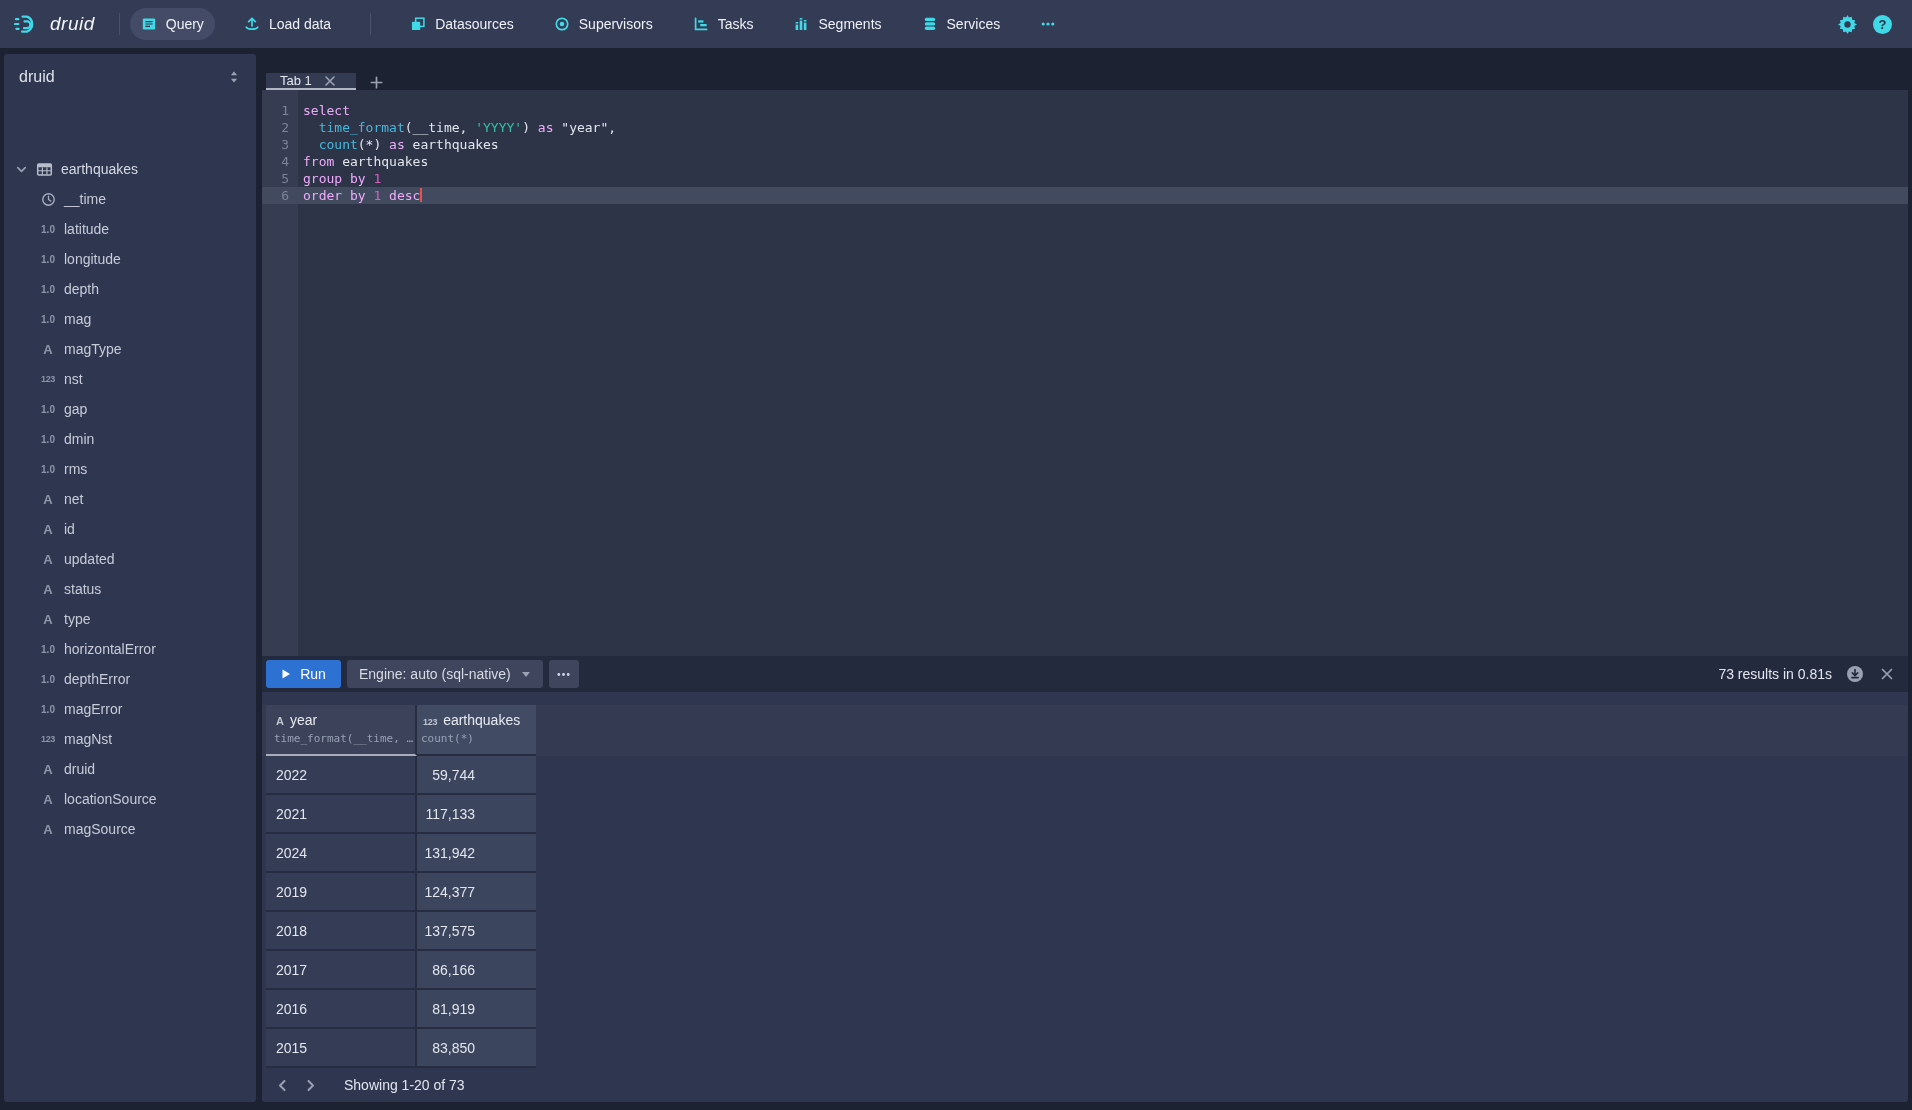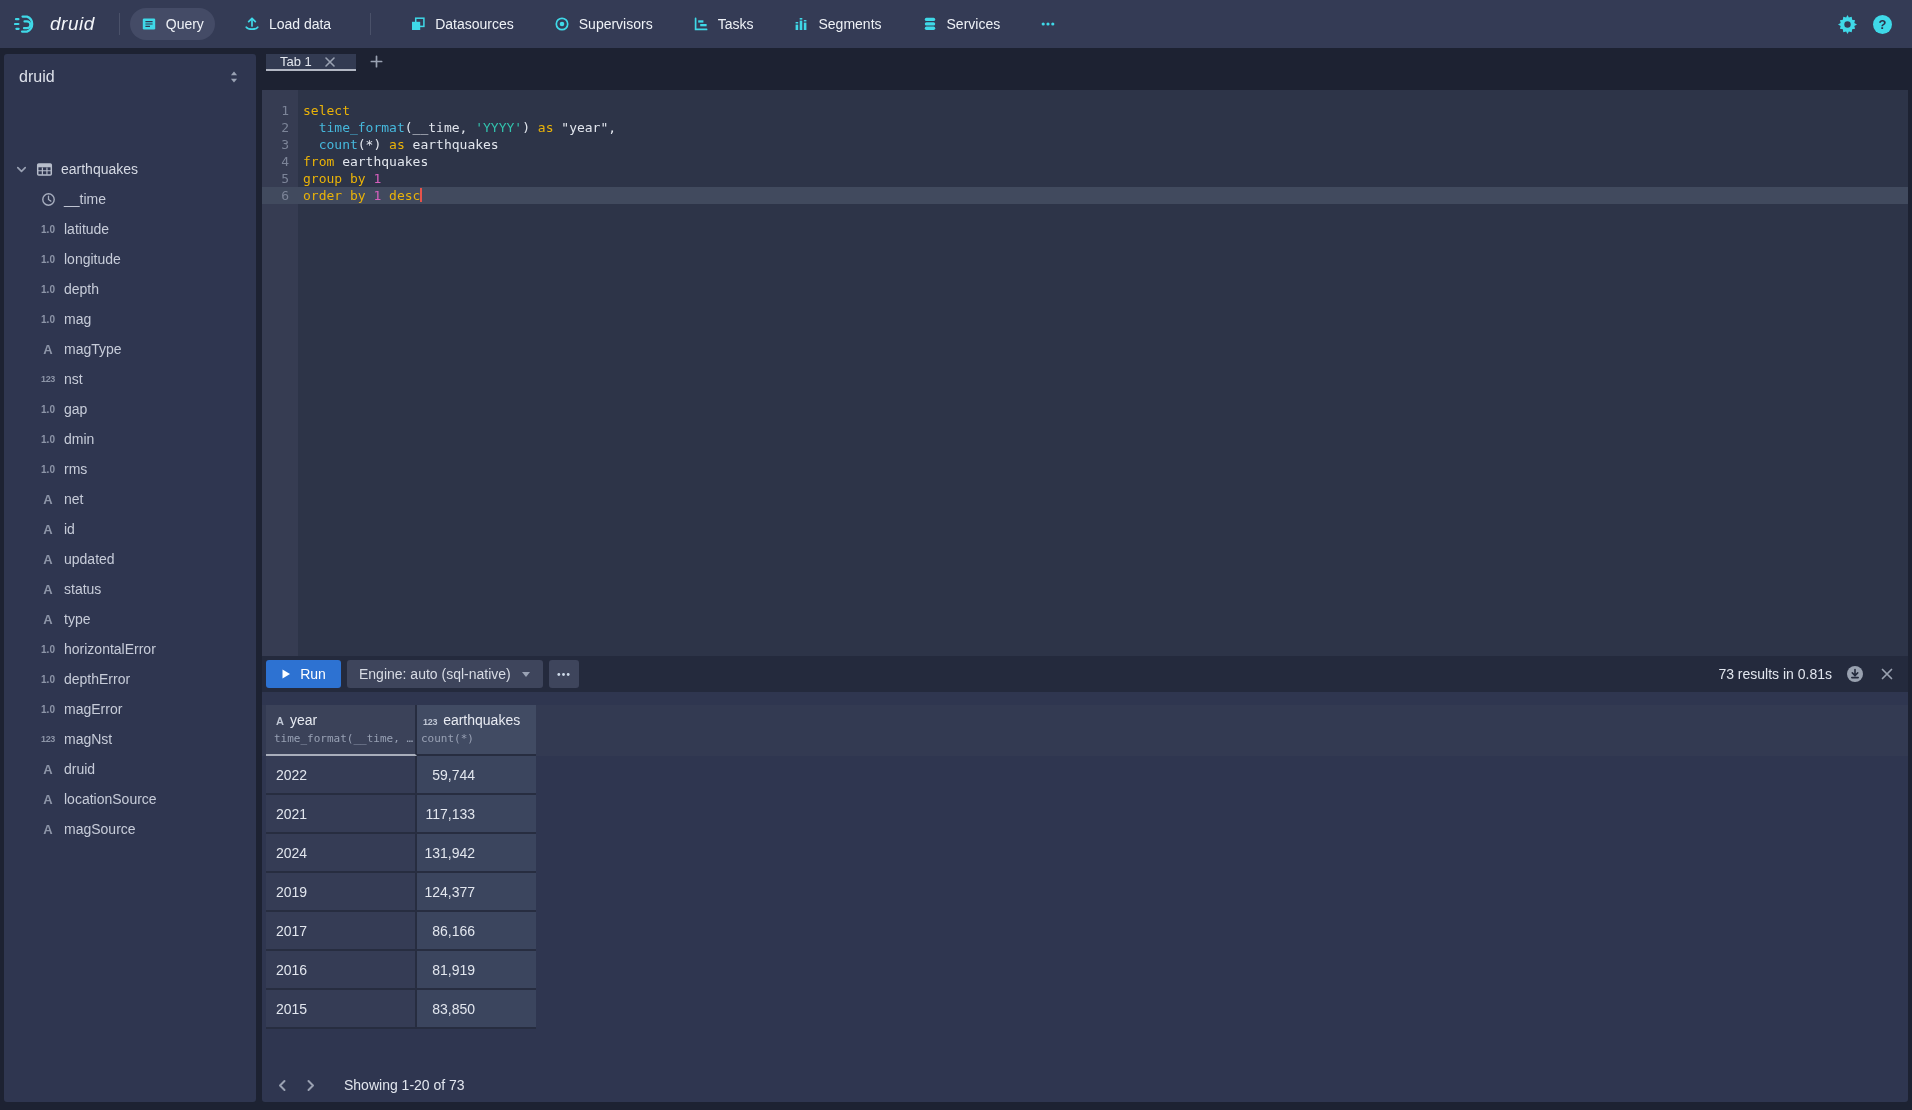--- a/index.html
+++ b/index.html
@@ -53,39 +53,39 @@
     color:#8d95a8; font-weight:bold;
   }
   .col-badge.b-float { font-size:10px; }
   .col-badge.b-int { font-size:9px; letter-spacing:-0.3px; }
   .col-badge.b-str { font-size:13px; }
   .col-badge svg { width:15px; height:15px; display:block; margin:0 auto; color:#a6adbe; }
   .col-label { margin-left:5px; color:#c7ccd9; font-size:14px; }
   
   .main { position:absolute; left:262px; right:4px; top:54px; bottom:8px; }
   
-  .tabstrip { position:absolute; left:0; right:0; top:0; height:36px; display:flex; align-items:flex-start; }
+  .tabstrip { position:absolute; left:0; right:0; top:0; height:36px; display:flex; align-items:flex-end; }
   .tab {
     margin-left:4px; width:90px; background:#333b52; display:flex; align-items:center;
     padding:0 10px 0 14px; gap:12px; border-bottom:2px solid #b2b7c3; cursor:pointer;
   }
   .tab-label { color:#e3e7ee; font-size:13px; }
   .tab-close { width:12px; height:12px; color:#9aa2b2; }
   .tab-close svg { width:12px; height:12px; display:block; }
   .tab-add { width:40px; display:flex; align-items:center; justify-content:center; color:#9aa2b2; cursor:pointer; }
   .tab-add svg { width:15px; height:15px; display:block; }
   
   .editor { position:absolute; left:0; right:0; top:36px; height:566px; background:#2d3448; cursor:text; }
   .gutter-bg { position:absolute; left:0; top:0; bottom:0; width:36px; background:#363c52; }
   .lines { position:absolute; left:0; right:0; top:12px; font-family:"DejaVu Sans Mono", monospace; font-size:13px; }
   .line { display:flex; height:17px; line-height:17px; }
   .line.active { background:#414a5e; }
   .ln { width:36px; padding-right:9px; text-align:right; color:#7c8498; flex:none; }
   .code { padding-left:5px; white-space:pre; color:#e2e6ee; }
-  .tk-kw { color:#eab308; }
+  .tk-kw { color:#f0abfc; }
   .tk-fn { color:#46b8dc; }
   .tk-str { color:#32c2ad; }
   .tk-num { color:#d75fbe; }
   .tk-pl { color:#e2e6ee; }
   .cursor { display:inline-block; width:2px; height:14px; background:#e5534b; vertical-align:-2px; }
   
   .runbar {
     position:absolute; left:0; right:0; top:602px; height:36px; background:#242a3d;
     display:flex; align-items:center; gap:6px; padding:0 14px 0 4px;text-align:right;
   }
@@ -485,20 +485,24 @@
           </div>
           <div class="trow">
             <div class="td td-1">2024</div>
             <div class="td td-2">131,942</div>
           </div>
           <div class="trow">
             <div class="td td-1">2019</div>
             <div class="td td-2">124,377</div>
           </div>
           <div class="trow">
+            <div class="td td-1">2018</div>
+            <div class="td td-2">137,575</div>
+          </div>
+          <div class="trow">
             <div class="td td-1">2017</div>
             <div class="td td-2">86,166</div>
           </div>
           <div class="trow">
             <div class="td td-1">2016</div>
             <div class="td td-2">81,919</div>
           </div>
           <div class="trow">
             <div class="td td-1">2015</div>
             <div class="td td-2">83,850</div>

